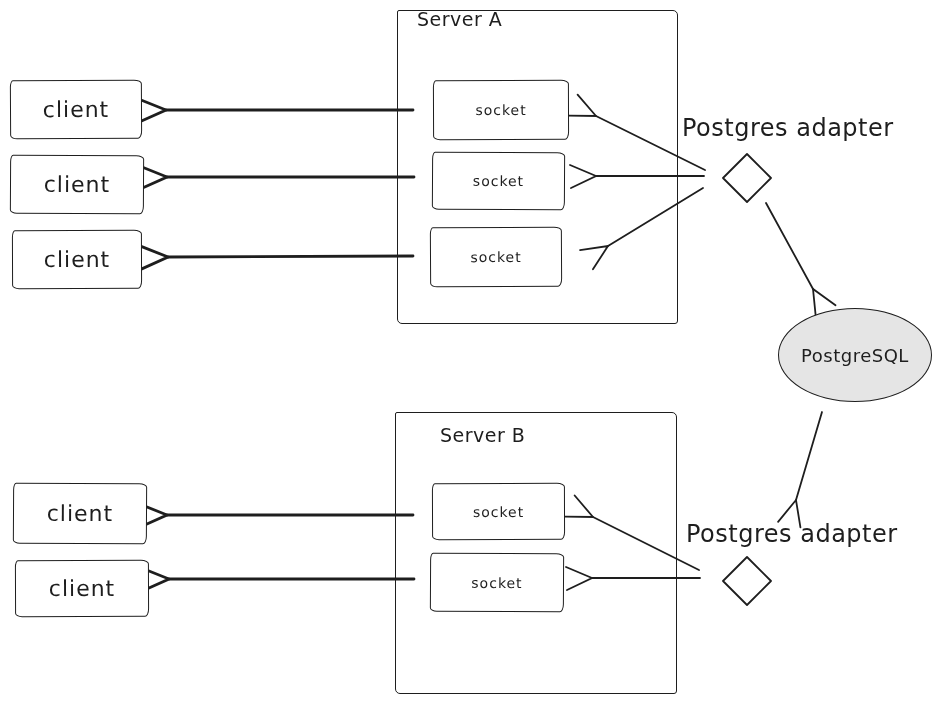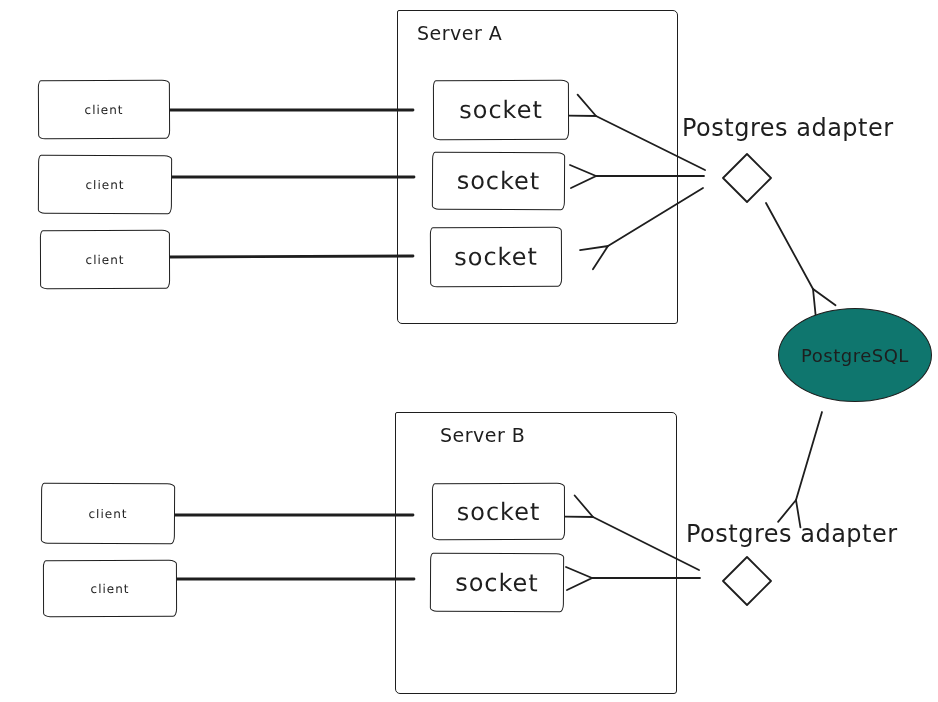--- a/index.html
+++ b/index.html
@@ -12,28 +12,28 @@
     border-radius:2px 5px 3px 5px;
   }
   .server-label{
     position:absolute;font-size:19px;letter-spacing:.5px;white-space:nowrap;
   }
   .node{
     position:absolute;display:flex;align-items:center;justify-content:center;
     background:#ffffff;border:1.7px solid #1e1e1e;
     border-radius:3px 8px 4px 7px / 7px 4px 8px 4px;
   }
-  .client-node{font-size:12px;letter-spacing:1px;margin-left:28px;}
-  .socket-node{font-size:24px;letter-spacing:1px;}
+  .client-node{font-size:22px;letter-spacing:1px;}
+  .socket-node{font-size:14px;letter-spacing:1px;}
   .adapter-label{
     position:absolute;font-size:24px;letter-spacing:.5px;white-space:nowrap;
   }
   .db-node{
     position:absolute;display:flex;align-items:center;justify-content:center;
-    background:#0f766e;border:1.8px solid #1e1e1e;border-radius:50%;
+    background:#e5e5e5;border:1.8px solid #1e1e1e;border-radius:50%;
     font-size:18px;letter-spacing:.5px;
   }
   svg.wires{position:absolute;left:0;top:0;}
   .wire-bold{stroke:#1e1e1e;stroke-width:2.8;stroke-linecap:round;}
   .wire-thin{stroke:#1e1e1e;stroke-width:1.8;stroke-linecap:round;}
   .diamond{fill:#ffffff;stroke:#1e1e1e;stroke-width:1.8;stroke-linejoin:round;}
   .r-n03{transform:rotate(-0.3deg);} .r-p03{transform:rotate(0.3deg);} .r-n02{transform:rotate(-0.2deg);}
 </style>
 </head>
 <body>
@@ -67,21 +67,21 @@
 
     <line class="wire-thin" x1="822" y1="412" x2="796" y2="500" marker-end="url(#ah-thin)"></line>
 
     <line class="wire-thin" x1="699" y1="570" x2="593" y2="517" marker-end="url(#ah-thin)"></line>
     <line class="wire-thin" x1="700" y1="578" x2="592" y2="578" marker-end="url(#ah-thin)"></line>
 
     <polygon class="diamond" points="747,154 771,178 747,202 723,178"></polygon>
     <polygon class="diamond" points="747,557 771,581 747,605 723,581"></polygon>
   </svg>
 
-  <div class="server-label" style="left:417px;top:22px;">Server A</div>
+  <div class="server-label" style="left:417px;top:8px;">Server A</div>
   <div class="server-label" style="left:440px;top:424px;">Server B</div>
 
   <div class="node client-node r-n03" style="left:10px;top:80px;width:130px;height:57px;">
     <span>client</span>
   </div>
   <div class="node client-node r-p03" style="left:10px;top:155px;width:132px;height:57px;">
     <span>client</span>
   </div>
   <div class="node client-node r-n02" style="left:12px;top:230px;width:128px;height:57px;">
     <span>client</span>

